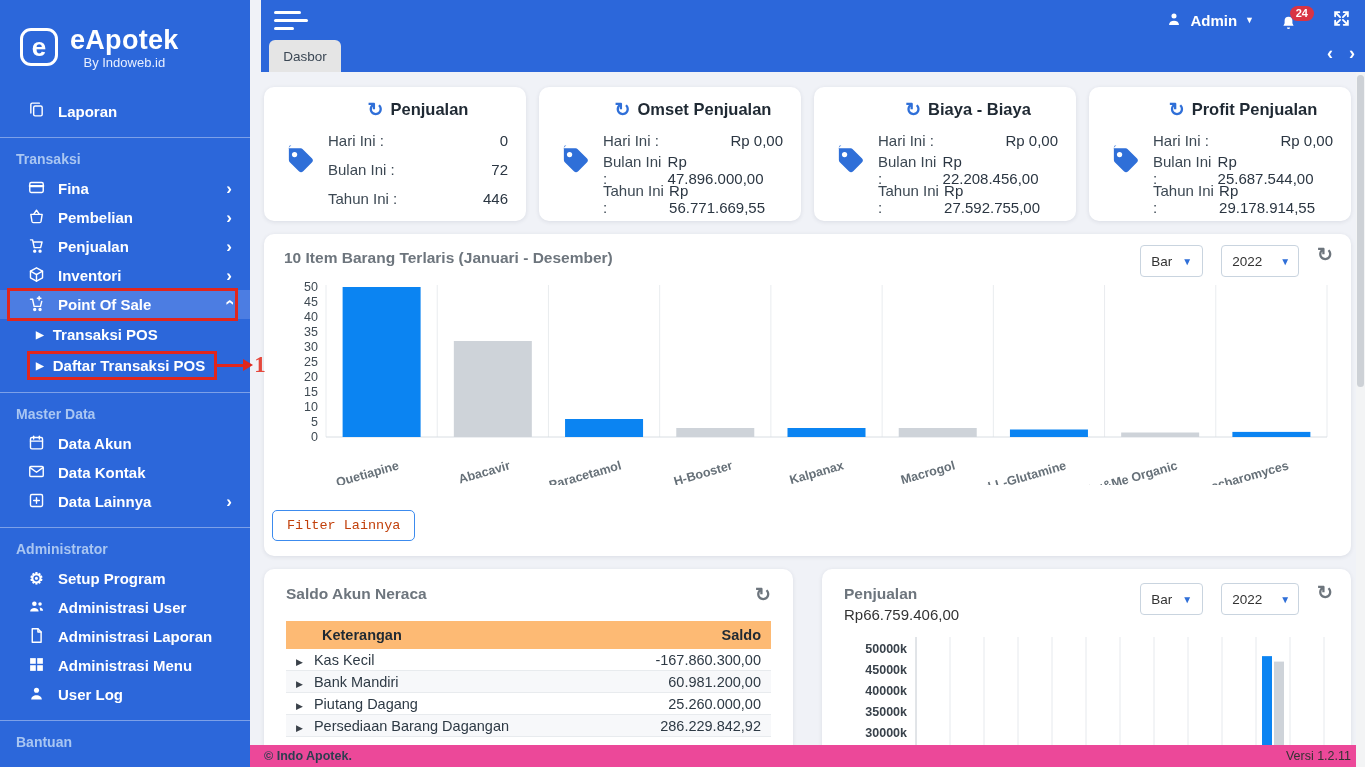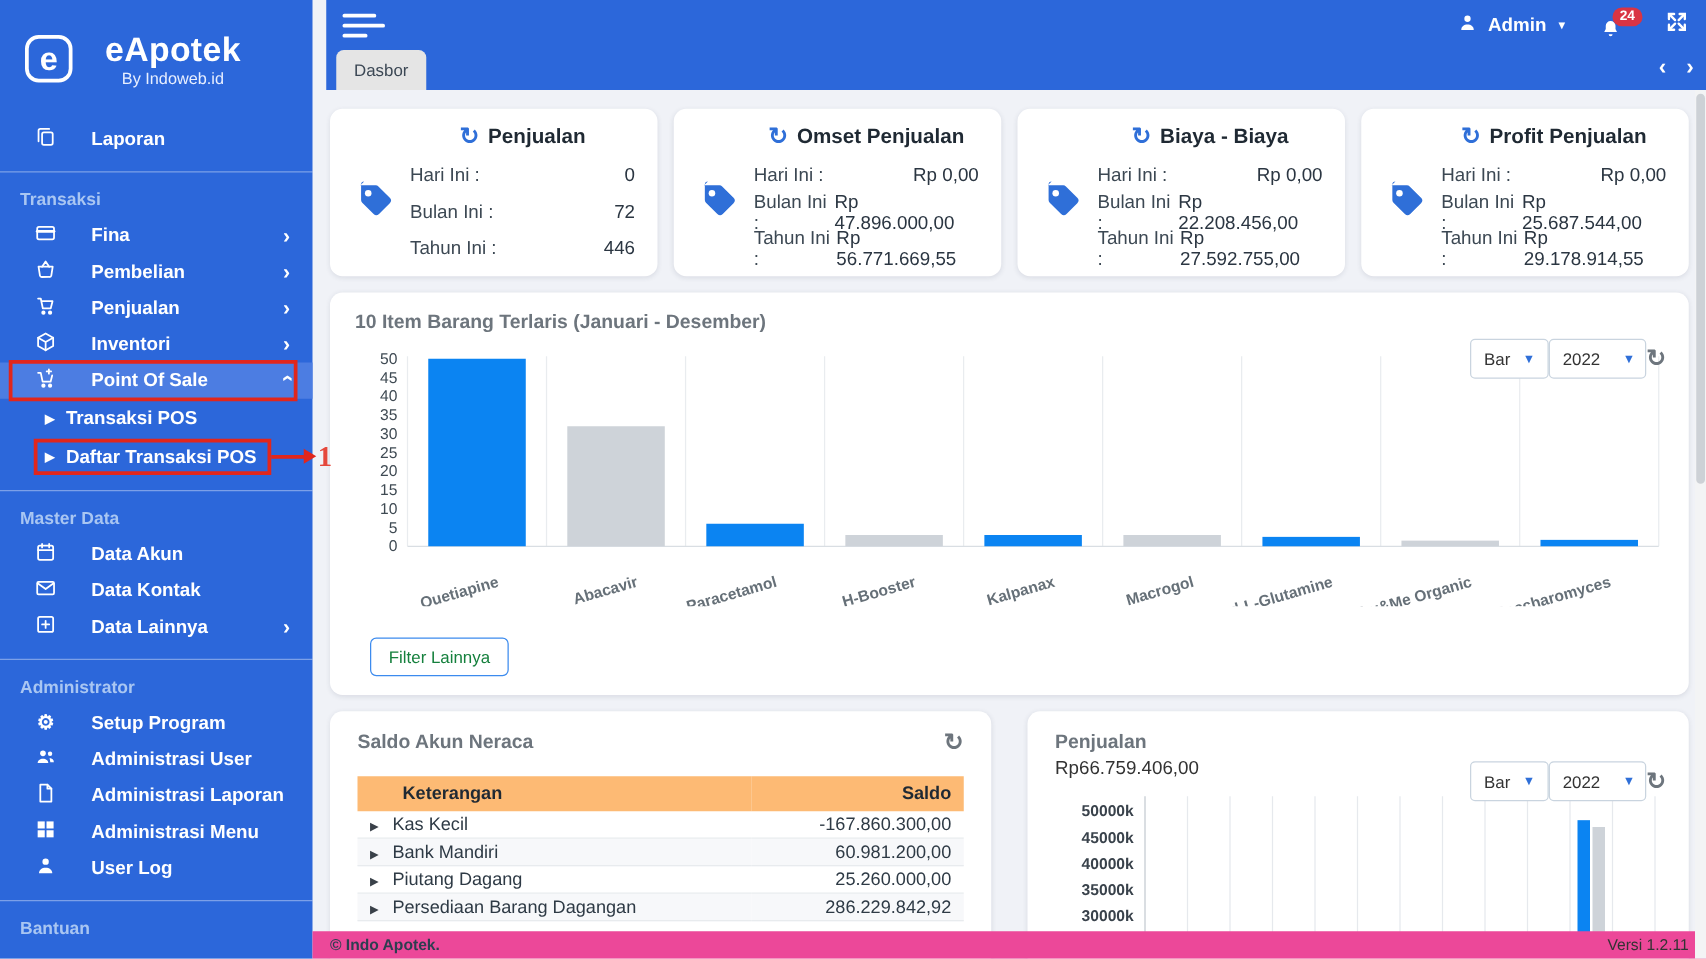--- a/index.html
+++ b/index.html
@@ -3,24 +3,24 @@
 <meta charset="utf-8">
 <style>
   html,body{margin:0;padding:0;}
   body{font-family:"Liberation Sans",sans-serif;background:#eef1f6;}
   .stage{position:relative;width:1365px;height:767px;overflow:hidden;background:#f0f2f7;}
 
   
   .sidebar{position:absolute;left:0;top:0;width:250px;height:767px;background:#2c67da;color:#fff;z-index:30;}
   .brand{display:flex;align-items:center;gap:12px;padding:14px 0 0 20px;height:66px;}
   .brand-logo{width:38px;height:38px;border:3px solid #fff;border-radius:11px;display:flex;align-items:center;justify-content:center;font-size:26px;font-weight:700;color:#fff;box-sizing:border-box;}
-  .brand-txt{display:flex;flex-direction:column;align-items:center;margin-left:14px;}
+  .brand-txt{display:flex;flex-direction:column;align-items:center;}
   .brand-name{font-size:27px;font-weight:700;letter-spacing:.3px;}
   .brand-tag{font-size:13px;margin-top:-1px;color:#e8efff;}
-  .mi{position:relative;height:29px;display:flex;align-items:center;gap:28px;padding-left:28px;font-size:15px;font-weight:600;cursor:pointer;}
+  .mi{position:relative;height:29px;display:flex;align-items:center;gap:13px;padding-left:28px;font-size:15px;font-weight:600;cursor:pointer;}
   .mi.top{margin-top:16px;height:30px;}
   .mi svg{width:17px;height:17px;stroke:#fff;stroke-width:2;fill:none;stroke-linecap:round;stroke-linejoin:round;flex:none;}
   .mi .glyph{width:17px;text-align:center;font-size:16px;line-height:17px;flex:none;}
   .mi-ch{margin-left:auto;padding-right:18px;font-size:17px;font-weight:700;line-height:1;}
   .mi-ch.up{transform:rotate(-90deg) translateX(2px);padding-right:0;margin-right:18px;}
   .sb-hr{border:none;border-top:1px solid rgba(255,255,255,.38);margin:11px 0 0 0;}
   .sb-sec{margin:13px 0 7px 16px;font-size:14px;font-weight:600;color:#a9c6f2;}
   .mi.active{background:#4c7de2;}
   .mi.sub{height:31px;padding-left:36px;gap:9px;}
   .mi.sub .caret{font-size:10px;}
@@ -55,25 +55,25 @@
   .c-ref{color:#2f6fd8;font-size:19px;font-weight:700;line-height:1;cursor:pointer;}
   .c-tag{position:absolute;left:15px;top:52px;}
   .c-rows{margin-top:7px;}
   .c-row{display:flex;justify-content:space-between;height:29px;align-items:center;}
   .c-lab{font-size:15px;color:#3c4853;}
   .c-val{font-size:15px;color:#2b3642;}
 
   .panel{background:#fff;border-radius:10px;box-shadow:0 1px 4px rgba(25,40,70,.10);position:relative;box-sizing:border-box;}
   .chartcard{margin-top:13px;height:322px;padding:15px 20px;}
   .p-title{font-size:15.5px;font-weight:700;color:#6d757d;}
-  .controls{position:absolute;right:18px;top:11px;display:flex;align-items:center;gap:0;margin-top:26px;}
+  .controls{position:absolute;right:18px;top:11px;display:flex;align-items:flex-start;gap:18px;}
   .sel{display:flex;align-items:center;gap:10px;border:1px solid #c9d4df;border-radius:4px;height:30px;padding:0 10px;font-size:13.5px;color:#333;background:#fff;cursor:pointer;}
   .sel .sc{color:#2f6fd8;font-size:10px;}
   .g-ref{color:#6d757d;font-size:19px;font-weight:700;cursor:pointer;line-height:1;}
-  .filterbtn{position:absolute;left:32px;bottom:15px;border:1.5px solid #3c8bee;border-radius:5px;background:#fff;padding:7px 14px;font-size:13.5px;color:#15803d;font-family:Liberation Sans, sans-serif;cursor:pointer;}
+  .filterbtn{position:absolute;left:8px;bottom:15px;border:1.5px solid #3c8bee;border-radius:5px;background:#fff;padding:7px 14px;font-size:13.5px;color:#c2410c;font-family:Liberation Mono, monospace;cursor:pointer;}
 
   .bottom{display:flex;gap:29px;margin-top:13px;}
   .bpanel{width:529px;height:240px;padding:16px 22px;}
   .b-head{display:flex;justify-content:space-between;align-items:flex-start;}
   .subtotal{font-size:15px;color:#333;margin-top:3px;}
   table.saldo{width:100%;border-collapse:collapse;margin-top:17px;}
   .saldo th{background:#fdba74;font-size:14.5px;color:#1f2933;padding:6px 10px;}
   .saldo th.k{text-align:left;padding-left:36px;}
   .saldo th.s{text-align:right;}
   .saldo td{font-size:14.5px;color:#2e3a45;padding:2px 10px;border-bottom:1px solid #e8ebee;height:17px;}

